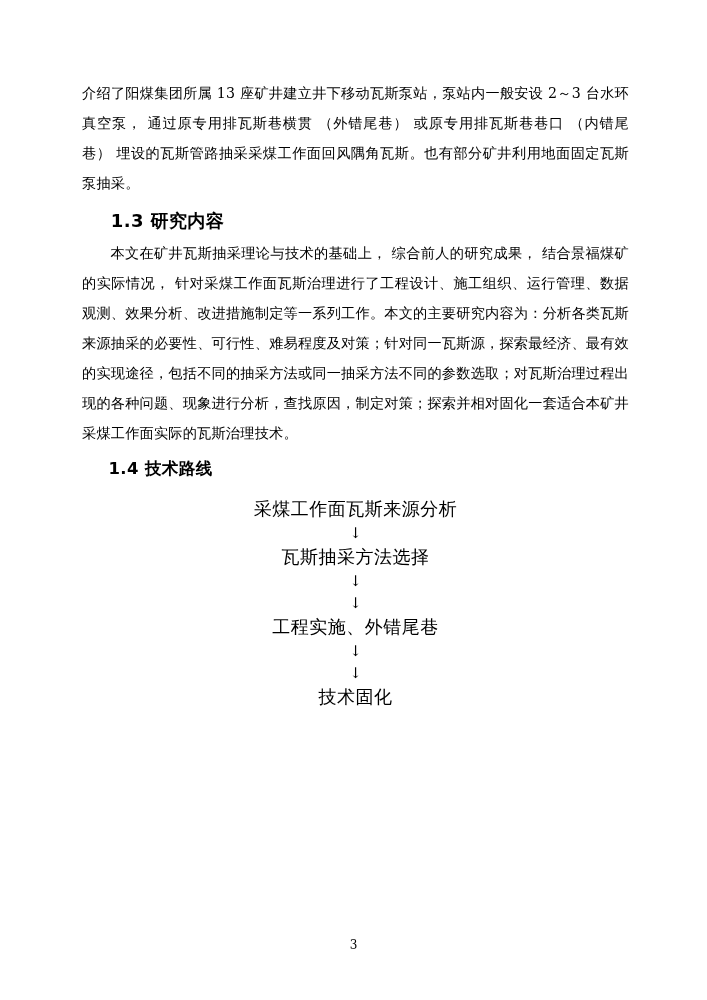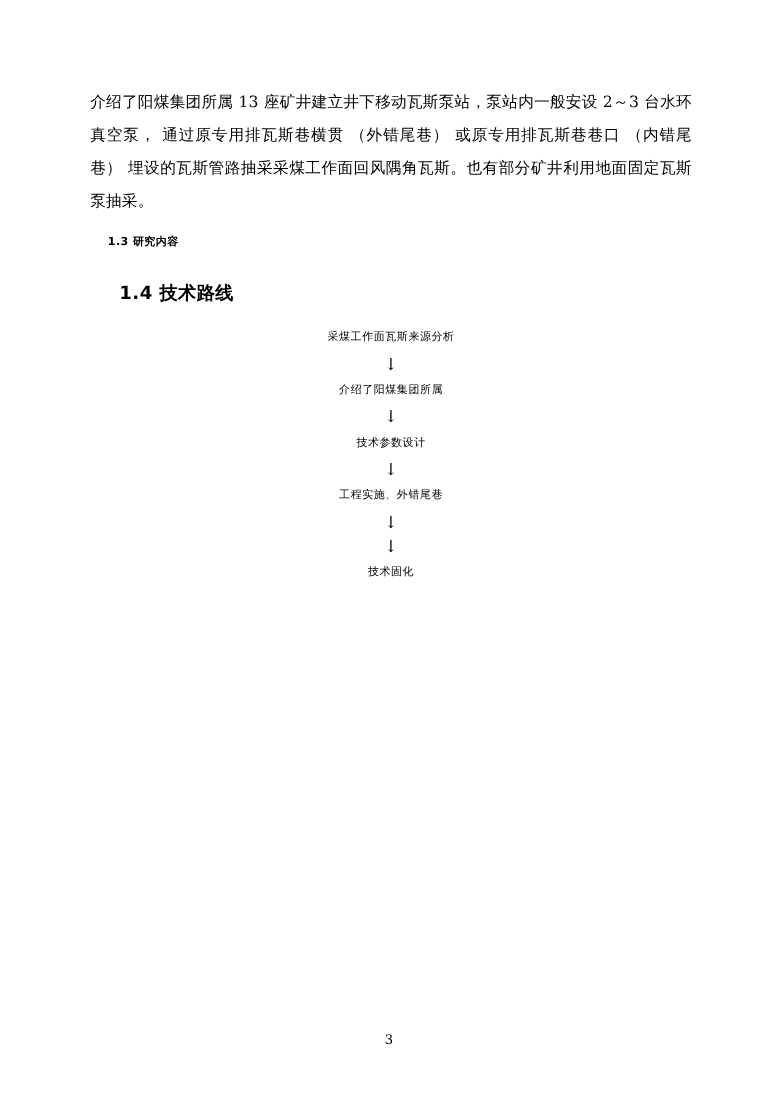--- a/index.html
+++ b/index.html
@@ -33,38 +33,38 @@
   }
   p.first-para {
     text-indent: 0;
   }
   sup {
     font-size: 9px;
     vertical-align: super;
     line-height: 0;
   }
   h2.section-heading {
-    font-size: 10px;
+    font-size: 18px;
     font-weight: bold;
     margin: 8px 0 2px 0;
     line-height: 30px;
     text-indent: 1.6em;
     letter-spacing: 0.4px;
     font-family: "DejaVu Sans", "Liberation Sans", sans-serif;
   }
   h2.section-heading.tech {
     font-size: 16.5px;
-    margin-top: 16px;
+    margin-top: 6px;
   }
   .flowchart {
     margin: 12px 0 0 0;
     text-align: center;
   }
   .flow-node {
-    font-size: 10px;
+    font-size: 18px;
     line-height: 26px;
     letter-spacing: 0.5px;
   }
   .flow-arrow {
     font-size: 15px;
     line-height: 22px;
     height: 22px;
   }
   .page-number {
     position: absolute;
@@ -80,29 +80,29 @@
 <body>
 
 <div class="page">
 
   <p class="body-para first-para">介绍了阳煤集团所属 13 座矿井建立井下移动瓦斯泵站，泵站内一般安设 2～3 台水环真空泵， 通过原专用排瓦斯巷横贯 （外错尾巷） 或原专用排瓦斯巷巷口 （内错尾巷） 埋设的瓦斯管路抽采采煤工作面回风隅角瓦斯。也有部分矿井利用地面固定瓦斯泵抽采。</p>
 
 
 
   <h2 class="section-heading">1.3 研究内容</h2>
 
+  <p class="body-para">本文在矿井瓦斯抽采理论与技术的基础上， 综合前人的研究成果， 结合景福煤矿的实际情况， 针对采煤工作面瓦斯治理进行了工程设计、施工组织、运行管理、数据观测、效果分析、改进措施制定等一系列工作。本文的主要研究内容为：分析各类瓦斯来源抽采的必要性、可行性、难易程度及对策；针对同一瓦斯源，探索最经济、最有效的实现途径，包括不同的抽采方法或同一抽采方法不同的参数选取；对瓦斯治理过程出现的各种问题、现象进行分析，查找原因，制定对策；探索并相对固化一套适合本矿井采煤工作面实际的瓦斯治理技术。</p>
 
   <h2 class="section-heading tech">1.4 技术路线</h2>
 
   <div class="flowchart">
     <div class="flow-node">采煤工作面瓦斯来源分析</div>
     <div class="flow-arrow">↓</div>
-    <div class="flow-node">介绍了阳煤集团所属</div>
+    <div class="flow-node">瓦斯抽采方法选择</div>
     <div class="flow-arrow">↓</div>
-    <div class="flow-node">技术参数设计</div>
     <div class="flow-arrow">↓</div>
     <div class="flow-node">工程实施、外错尾巷</div>
     <div class="flow-arrow">↓</div>
     <div class="flow-arrow">↓</div>
     <div class="flow-node">技术固化</div>
   </div>
 
   <div class="page-number">3</div>
 
 </div>

